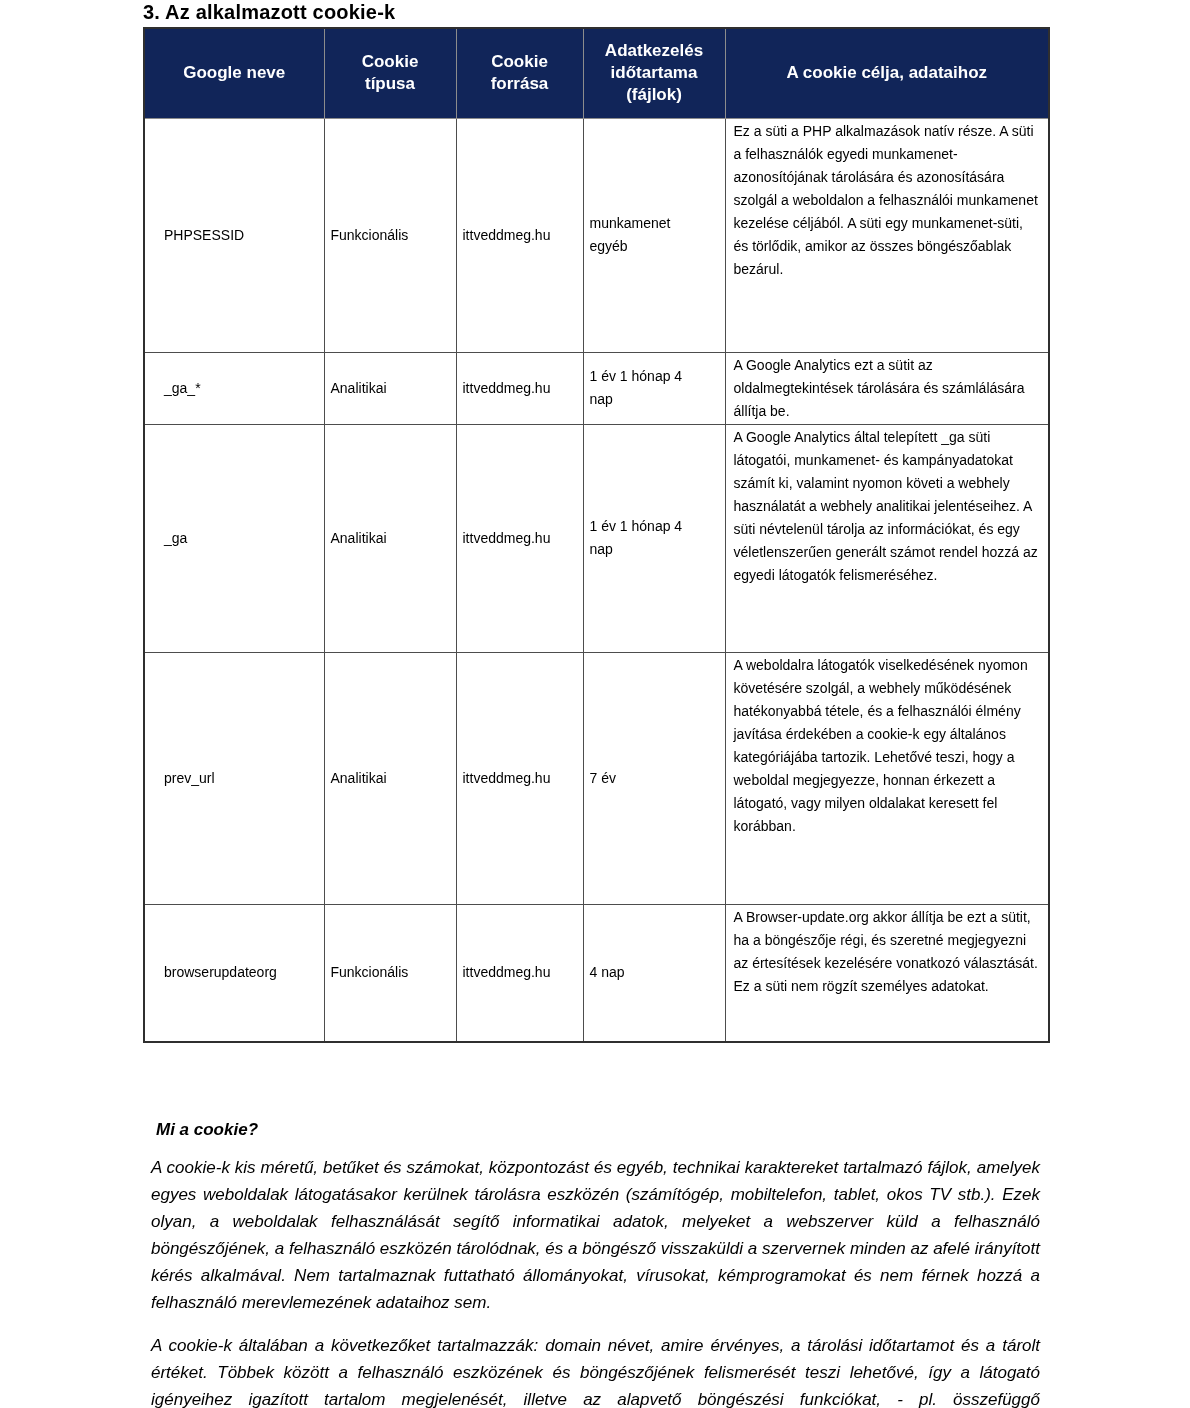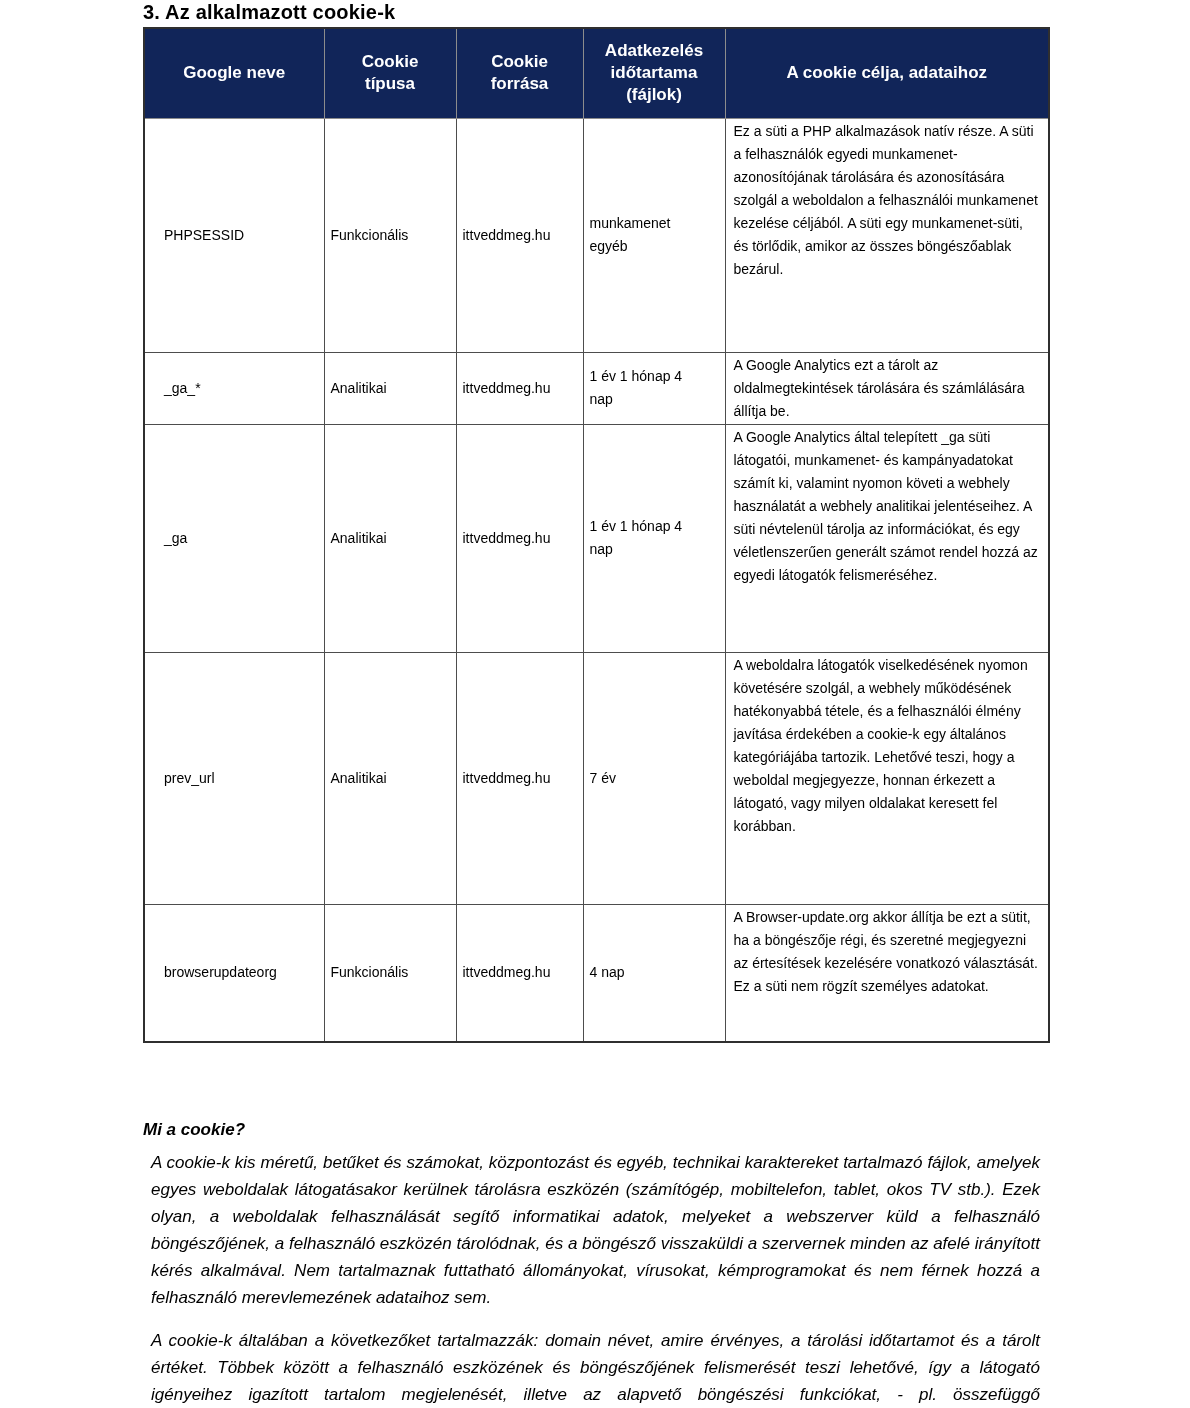--- a/index.html
+++ b/index.html
@@ -59,21 +59,21 @@
   }
   .info {
     margin-top: 76px;
     font-style: italic;
     font-size: 17px;
   }
   .info-heading {
     font-weight: bold;
     font-size: 17px;
     line-height: 22px;
-    margin: 0;
+    margin: 13px;
   }
   .info p {
     margin: 8px;
     line-height: 27px;
     text-align: justify;
   }
   .info p.continues {
     margin-top: 16px;
     text-align-last: justify;
   }
@@ -108,21 +108,21 @@
         <td class="c-type">Funkcionális</td>
         <td class="c-source">ittveddmeg.hu</td>
         <td class="c-duration">munkamenet egyéb</td>
         <td class="c-purpose">Ez a süti a PHP alkalmazások natív része. A süti a felhasználók egyedi munkamenet-azonosítójának tárolására és azonosítására szolgál a weboldalon a felhasználói munkamenet kezelése céljából. A süti egy munkamenet-süti, és törlődik, amikor az összes böngészőablak bezárul.</td>
       </tr>
       <tr style="height:72px">
         <td class="c-name">_ga_*</td>
         <td class="c-type">Analitikai</td>
         <td class="c-source">ittveddmeg.hu</td>
         <td class="c-duration">1 év 1 hónap 4 nap</td>
-        <td class="c-purpose">A Google Analytics ezt a tárolt az oldalmegtekintések tárolására és számlálására állítja be.</td>
+        <td class="c-purpose">A Google Analytics ezt a sütit az oldalmegtekintések tárolására és számlálására állítja be.</td>
       </tr>
       <tr style="height:228px">
         <td class="c-name">_ga</td>
         <td class="c-type">Analitikai</td>
         <td class="c-source">ittveddmeg.hu</td>
         <td class="c-duration">1 év 1 hónap 4 nap</td>
         <td class="c-purpose">A Google Analytics által telepített _ga süti látogatói, munkamenet- és kampányadatokat számít ki, valamint nyomon követi a webhely használatát a webhely analitikai jelentéseihez. A süti névtelenül tárolja az információkat, és egy véletlenszerűen generált számot rendel hozzá az egyedi látogatók felismeréséhez.</td>
       </tr>
       <tr style="height:252px">
         <td class="c-name">prev_url</td>

